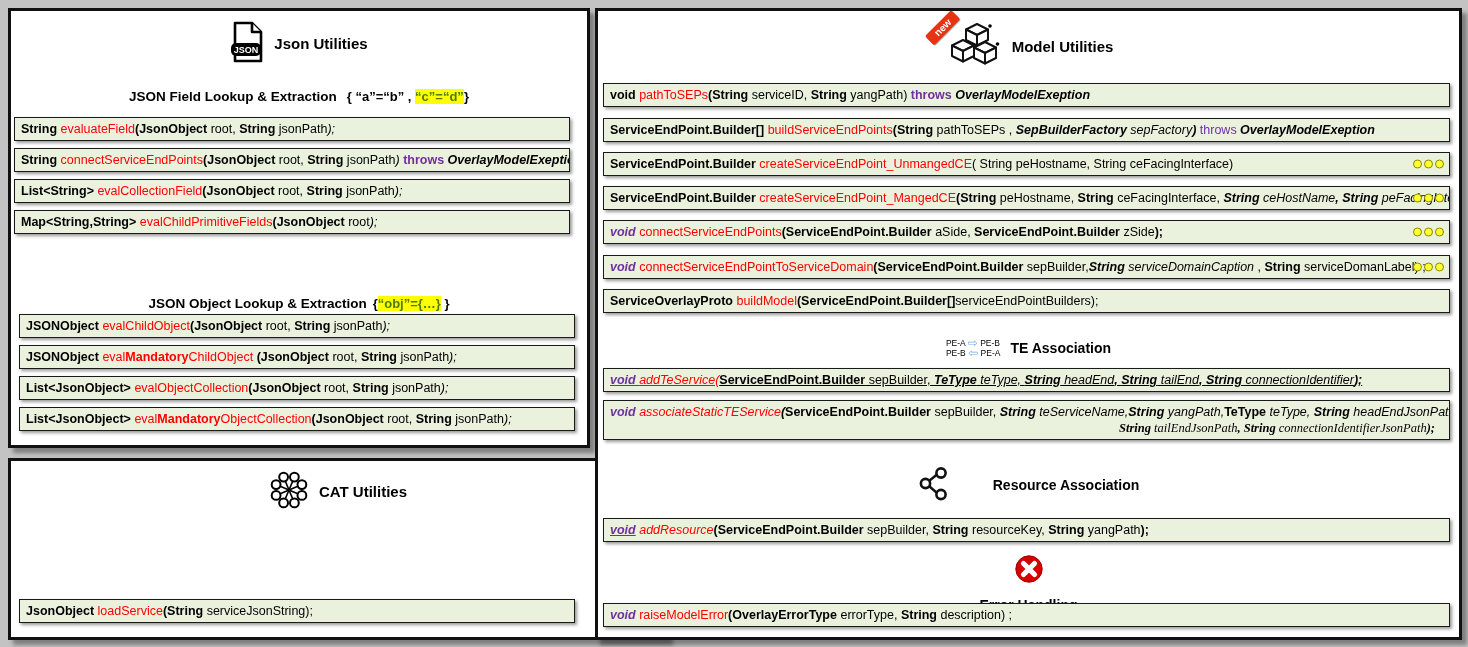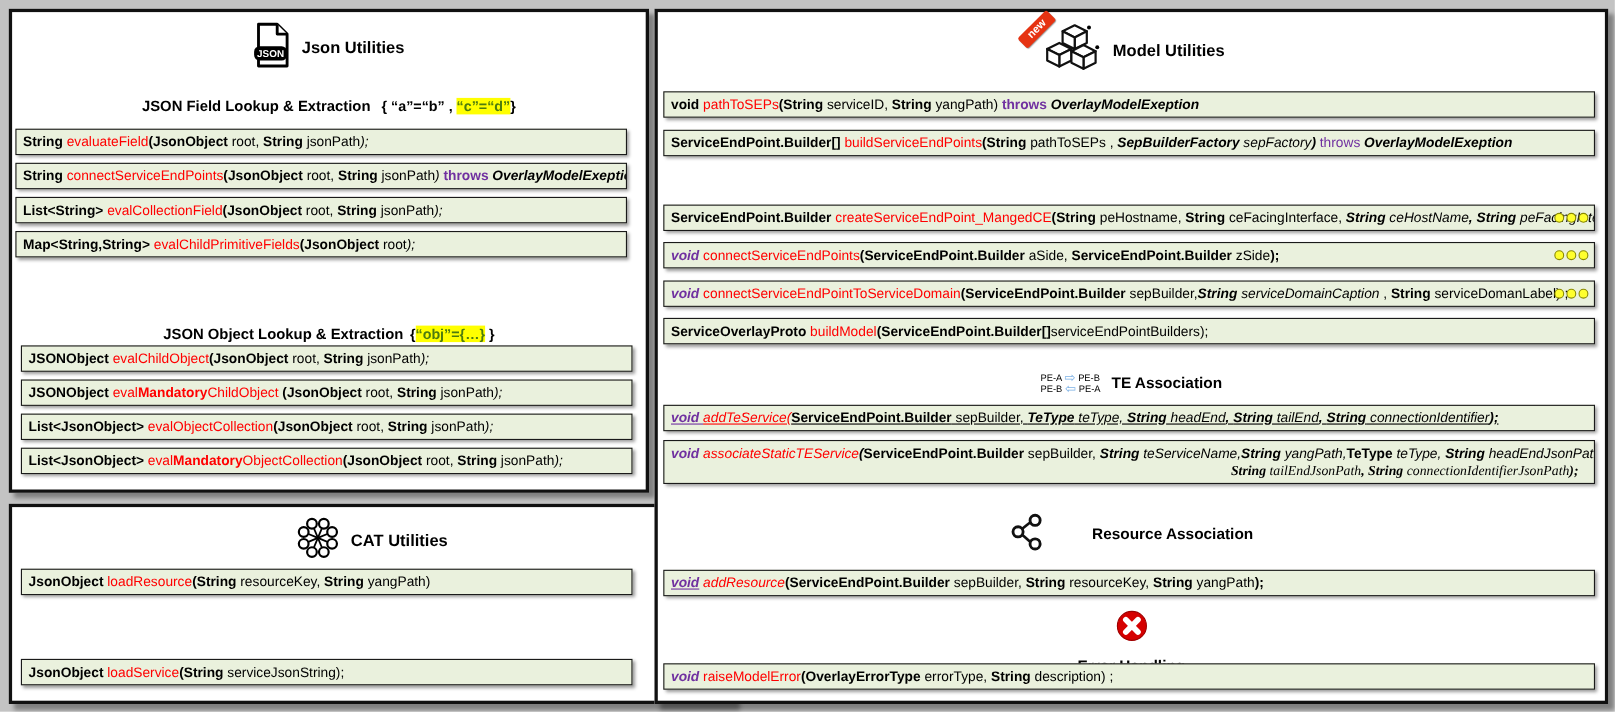--- a/index.html
+++ b/index.html
@@ -151,21 +151,20 @@
             <circle cx="7.1" cy="16.6" r="4.4"></circle>
           <circle cx="32.9" cy="27.4" r="4.4"></circle>
             <circle cx="7.1" cy="27.4" r="4.4"></circle>
           <circle cx="25.4" cy="34.9" r="4.4"></circle>
             <circle cx="14.6" cy="34.9" r="4.4"></circle>
         </g>
       </svg>
     </span>
     <span>CAT Utilities</span>
   </div>
-  <div class="mrow left-row" style="top:56px;left:8px;"><span class="s-b">JsonObject </span><span class="s-r">loadResource</span><span class="s-b">(</span><span class="s-b">String</span><span class="s-p"> resourceKey, </span><span class="s-b">String</span><span class="s-p"> yangPath</span><span class="s-p">)</span></div>
   <div class="mrow left-row" style="top:138px;left:8px;"><span class="s-b">JsonObject </span><span class="s-r">loadService</span><span class="s-b">(</span><span class="s-b">String</span><span class="s-p"> serviceJsonString</span><span class="s-p">);</span></div>
 </section>
 
 <section class="panel" id="panel-model">
   <div class="panel-title" style="top:4px;height:62px;">
     <span class="icon-wrap">
       <svg width="58" height="54" viewBox="0 0 58 54" style="overflow:visible">
         <g stroke="#111" stroke-width="2" stroke-linejoin="round" fill="#fff">
           <path d="M33 6 L44 11.5 L33 17 L22 11.5 Z"></path>
           <path d="M33 17 L44 11.5 L44 22 L33 27.5 Z"></path>
@@ -180,20 +179,28 @@
         <circle cx="46" cy="8" r="1.8" fill="#000"></circle>
         <circle cx="53.5" cy="26" r="1.8" fill="#000"></circle>
       </svg>
       <span class="new-ribbon">new</span>
     </span>
     <span>Model Utilities</span>
   </div>
 
   <div class="mrow right-row" style="top:72px"><span class="s-b">void </span><span class="s-r">pathToSEPs</span><span class="s-b">(</span><span class="s-b">String</span><span class="s-p"> serviceID, </span><span class="s-b">String</span><span class="s-p"> yangPath</span><span class="s-p">) </span><span class="s-thr">throws </span><span class="s-bi">OverlayModelExeption</span></div>
   <div class="mrow right-row" style="top:107px"><span class="s-b">ServiceEndPoint.Builder[] </span><span class="s-r">buildServiceEndPoints</span><span class="s-b">(</span><span class="s-b">String</span><span class="s-p"> pathToSEPs , </span><span class="s-bi">SepBuilderFactory</span><span class="s-i"> sepFactory</span><span class="s-bi">) </span><span class="s-thr2">throws </span><span class="s-bi">OverlayModelExeption</span></div>
+  <div class="mrow right-row" style="top:141px">
+    <span><span class="s-b">ServiceEndPoint.Builder </span><span class="s-r">createServiceEndPoint_UnmangedCE</span><span class="s-p">( String peHostname, String ceFacingInterface)</span></span>
+    <span class="dots">
+        <i></i>
+        <i></i>
+        <i></i>
+      </span>
+  </div>
   <div class="mrow right-row" style="top:175px">
     <span><span class="s-b">ServiceEndPoint.Builder </span><span class="s-r">createServiceEndPoint_MangedCE</span><span class="s-b">(</span><span class="s-b">String</span><span class="s-p"> peHostname, </span><span class="s-b">String</span><span class="s-p"> ceFacingInterface, </span><span class="s-bi">String</span><span class="s-i"> ceHostName</span><span class="s-bi">, </span><span class="s-bi">String</span><span class="s-i"> peFacingInter</span></span>
     <span class="dots">
         <i></i>
         <i></i>
         <i></i>
       </span>
   </div>
   <div class="mrow right-row" style="top:209px">
     <span><span class="s-vd">void</span><span class="s-p"> </span><span class="s-r">connectServiceEndPoints</span><span class="s-b">(</span><span class="s-b">ServiceEndPoint.Builder</span><span class="s-p"> aSide, </span><span class="s-b">ServiceEndPoint.Builder</span><span class="s-p"> zSide</span><span class="s-b">);</span></span>

